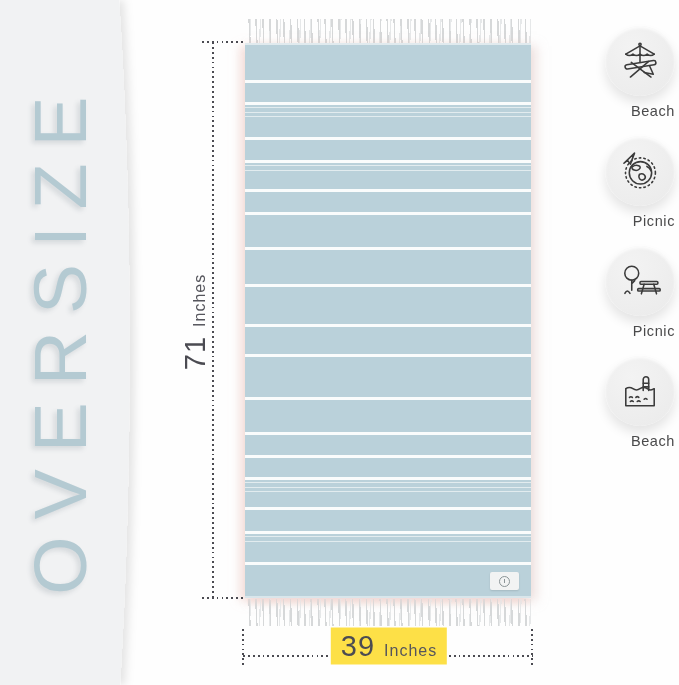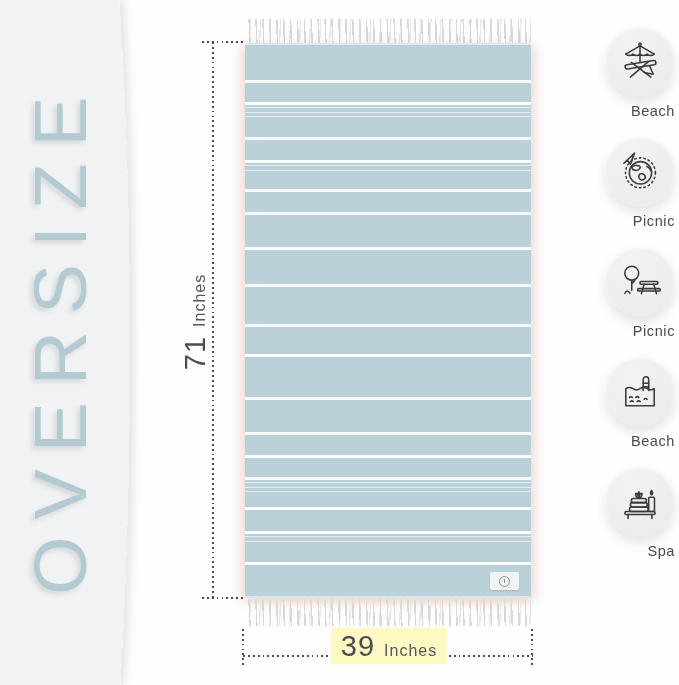--- a/index.html
+++ b/index.html
@@ -64,21 +64,21 @@
   .vdim-tick-bottom{left:202px; top:597px; width:42px;}
   .hdim-line{left:243px; top:655px; width:290px;}
   .hdim-tick-left{left:242px; top:629px; height:39px;}
   .hdim-tick-right{left:531px; top:629px; height:39px;}
   .dim-label{display:flex; align-items:baseline; gap:9px; color:var(--dim); white-space:nowrap;}
   .dim-value{font-size:29px; font-weight:300; letter-spacing:1px;}
   .dim-unit{font-size:16px; letter-spacing:1px; color:#55555c;}
   .vdim-label{position:absolute; left:195px; top:322px;
     transform:translate(-50%,-50%) rotate(-90deg);}
   .hdim-label{position:absolute; left:389px; top:646px;
-    transform:translate(-50%,-50%); background:#fef9c3; padding:2px 10px;}
+    transform:translate(-50%,-50%); background:#fde047; padding:2px 10px;}
   
   .uc-col{position:absolute; left:603px; top:26px; width:72px;
     display:flex; flex-direction:column; gap:17px;}
   .uc-item{display:flex; flex-direction:column; align-items:flex-end;}
   .uc-circle{
     width:70px; height:70px; border-radius:50%;
     background:radial-gradient(circle at 38% 30%, #f3f3f3, var(--circle) 78%);
     box-shadow:0 7px 11px rgba(0,0,0,.10), inset 0 2px 3px rgba(255,255,255,.85);
     display:flex; align-items:center; justify-content:center;
   }
@@ -207,34 +207,15 @@
     <path d="M8.5 21.5 q3.9 -2.8 7.8 0 q3.9 2.8 7.7 0 q3.9 -2.8 7.8 0 q3.9 2.8 7.7 0"></path>
     <path d="M8.5 22 V40 H39.5 V22"></path>
     <path d="M27.5 23.5 V11.5 a3 3 0 0 1 6 0 V23.5"></path>
     <path d="M27.5 15.5 h6 M27.5 19.5 h6"></path>
     <path d="M12.5 31 q1.6 -1.6 3.2 0 M19.5 31 q1.6 -1.6 3.2 0 M13.5 35.5 q1.6 -1.6 3.2 0 M21 35.5 q1.6 -1.6 3.2 0 M28.5 33 q1.6 -1.6 3.2 0"></path>
             </g>
           </svg>
         </div>
         <div class="uc-label">Beach</div>
       </div>
-      <div class="uc-item">
-        <div class="uc-circle">
-          <svg viewBox="0 0 48 48">
-            <g fill="none" stroke="#3b3b3b" stroke-width="1.7" stroke-linecap="round" stroke-linejoin="round">
-    <rect x="7.5" y="35.5" width="33" height="3.2" rx="1.6"></rect>
-    <path d="M11 38.7 v4.4 M37 38.7 v4.4"></path>
-    <rect x="12.5" y="30.5" width="20.5" height="5" rx="2.5"></rect>
-    <rect x="13.5" y="25.8" width="18.5" height="4.7" rx="2.3"></rect>
-    <rect x="14.5" y="21.2" width="16.5" height="4.6" rx="2.3"></rect>
-    <path d="M22.5 21 q-3.6 -1.6 -3.2 -5.4 q3.4 .6 3.6 3.6"></path>
-    <path d="M22.9 21 q3.6 -1.6 3.2 -5.4 q-3.4 .6 -3.6 3.6"></path>
-    <path d="M22.7 20.8 q-1.9 -3.2 0 -6.9 q1.9 3.7 0 6.9"></path>
-    <rect x="33.5" y="20" width="6.3" height="15.5" rx="1"></rect>
-    <path d="M36.6 12.5 q2.2 2.6 0 5 q-2.2 -2.4 0 -5 z"></path>
-            </g>
-          </svg>
-        </div>
-        <div class="uc-label">Spa</div>
-      </div>
     </div>
 
 </div>
 
 </body></html>

